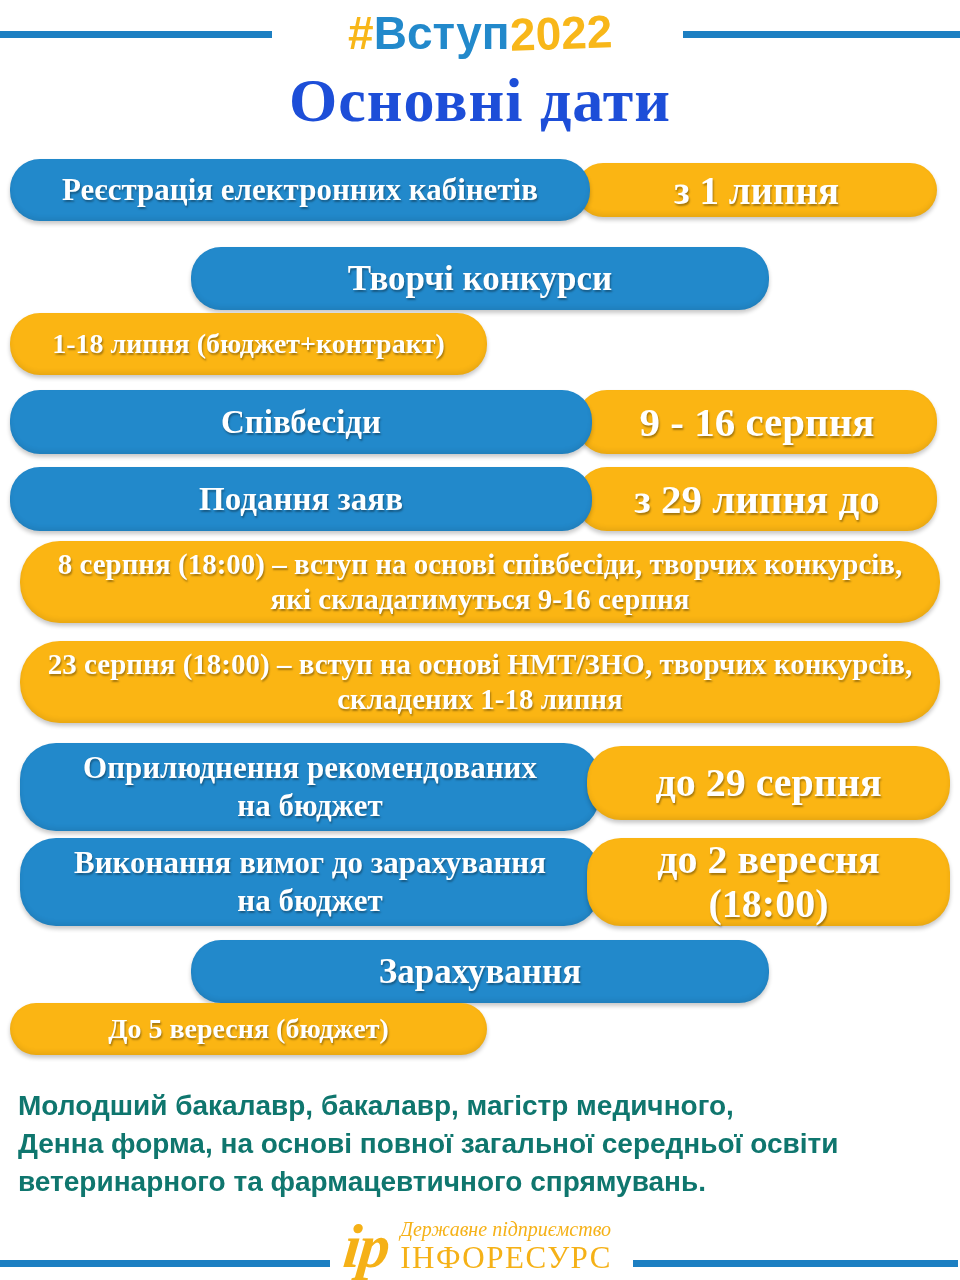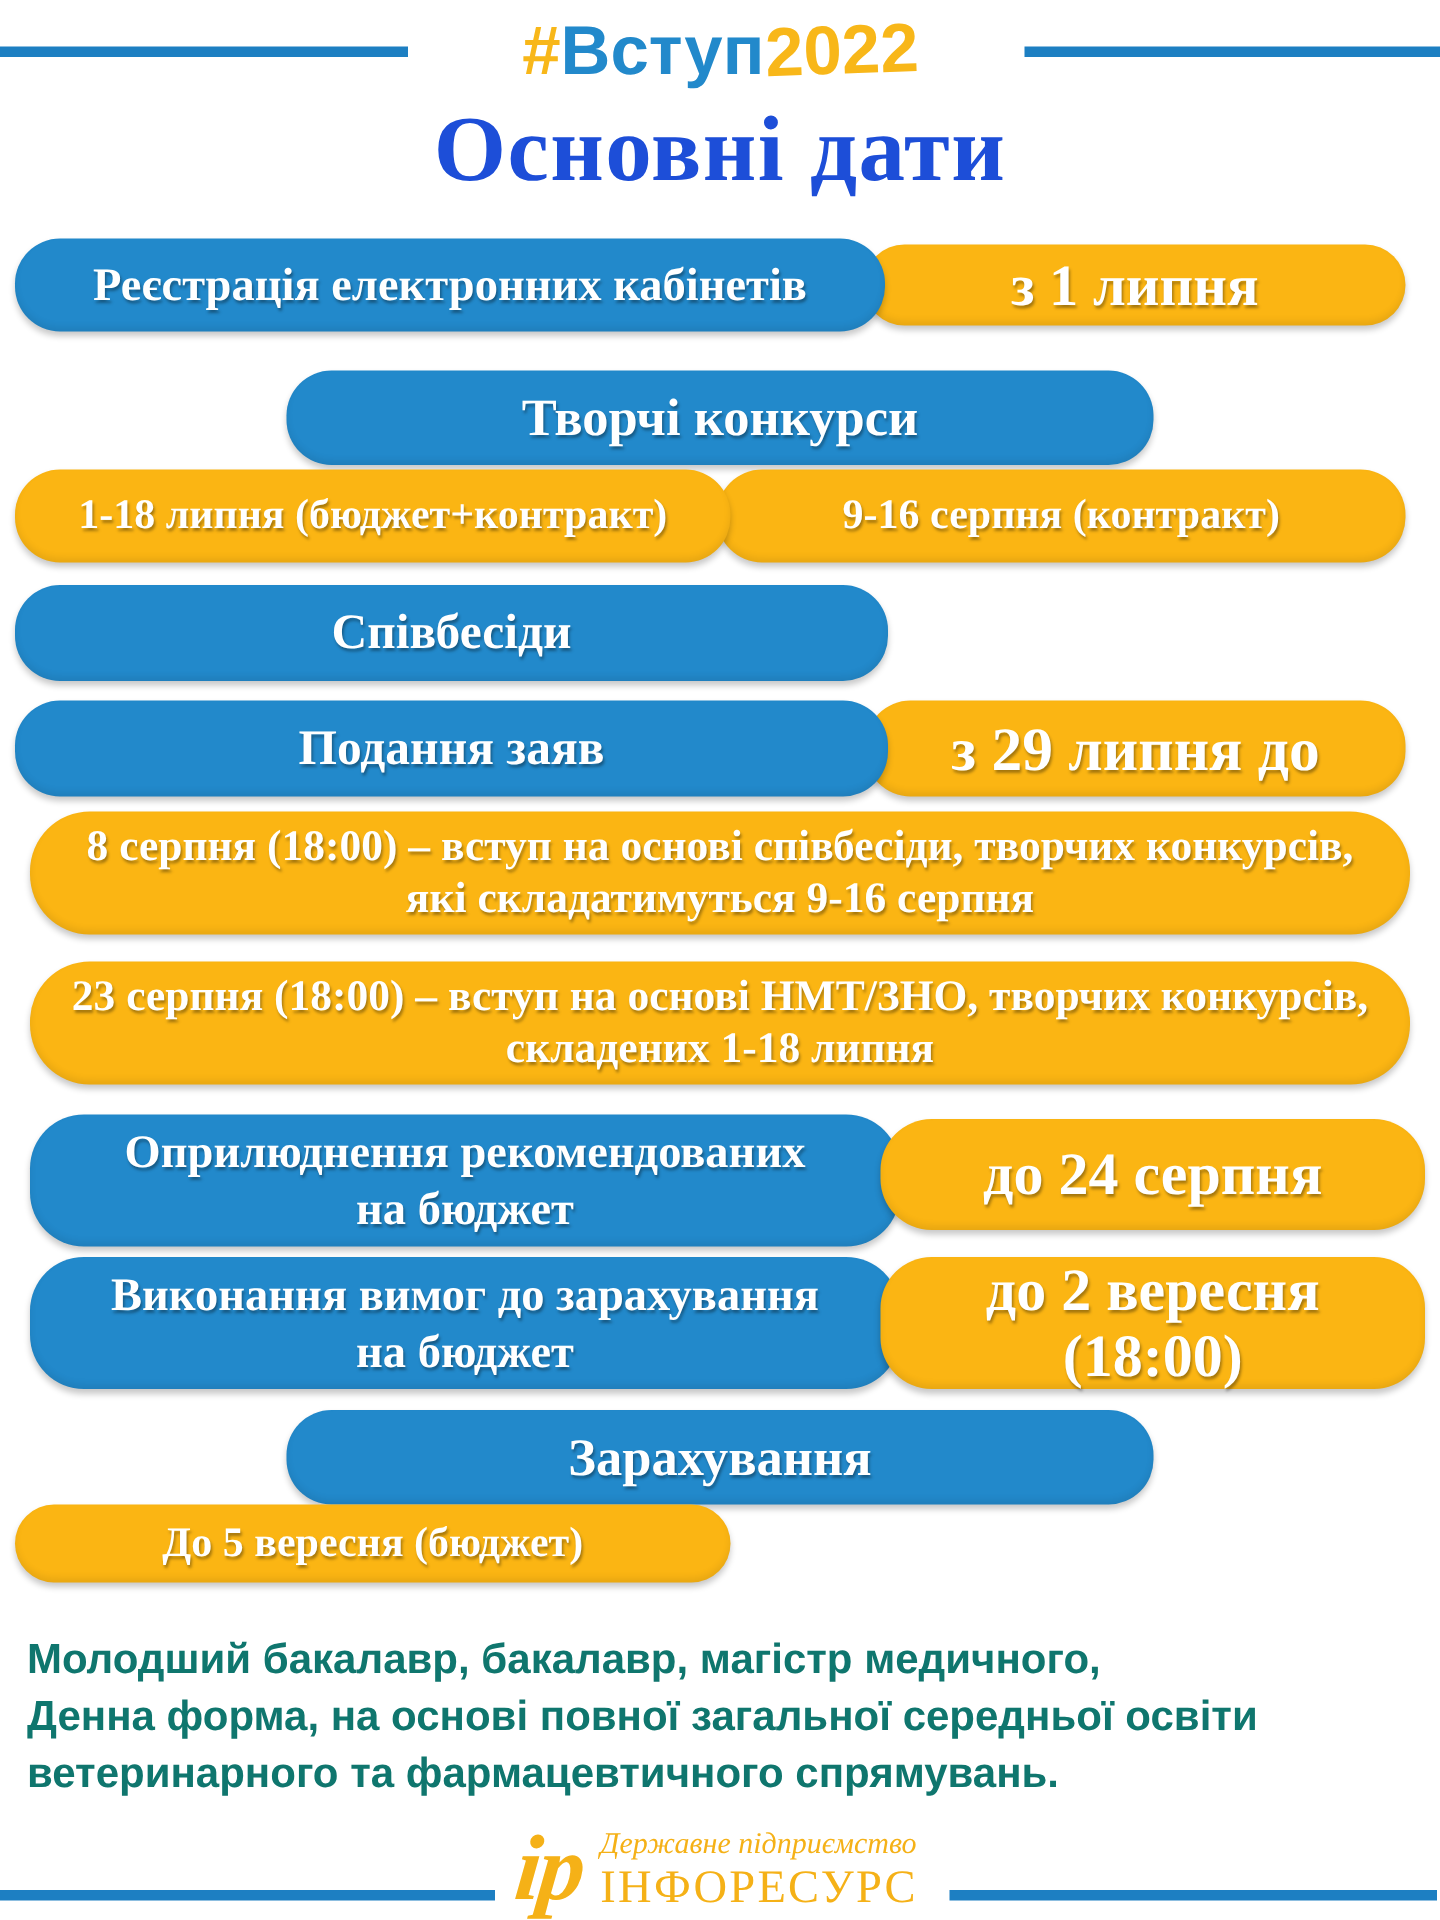--- a/index.html
+++ b/index.html
@@ -110,25 +110,25 @@
   <div class="pill blue left">Реєстрація електронних кабінетів</div>
   <div class="pill yellow right">з 1 липня</div>
 </div>
 
 <div class="row" style="margin-top:26px;">
   <div class="pill blue pill-center">Творчі конкурси</div>
 </div>
 
 <div class="row row-twin">
   <div class="pill yellow left">1-18 липня (бюджет+контракт)</div>
-  <div class="pill yellow right">9-16 серпня (контракт)</div>
 </div>
 
 <div class="row row-duo" style="margin-top:15px;">
   <div class="pill blue left">Співбесіди</div>
+  <div class="pill yellow right">9 - 16 серпня</div>
 </div>
 
 <div class="row row-duo" style="margin-top:13px;">
   <div class="pill blue left">Подання заяв</div>
   <div class="pill yellow right">з 29 липня до</div>
 </div>
 
 <div class="pill yellow pill-note" style="margin-top:10px;">
   <div>8 серпня (18:00) – вступ на основі співбесіди, творчих конкурсів,</div>
   <div>які складатимуться 9-16 серпня</div>
@@ -137,21 +137,21 @@
 <div class="pill yellow pill-note" style="margin-top:18px;">
   <div>23 серпня (18:00) – вступ на основі НМТ/ЗНО, творчих конкурсів,</div>
   <div>складених 1-18 липня</div>
 </div>
 
 <div class="row row-big" style="margin-top:20px;">
   <div class="pill blue left">
     <div>Оприлюднення рекомендованих</div>
     <div>на бюджет</div>
   </div>
-  <div class="pill yellow right slim">до 24 серпня</div>
+  <div class="pill yellow right slim">до 29 серпня</div>
 </div>
 
 <div class="row row-big" style="margin-top:7px;">
   <div class="pill blue left">
     <div>Виконання вимог до зарахування</div>
     <div>на бюджет</div>
   </div>
   <div class="pill yellow right">
     <div>до 2 вересня</div>
     <div>(18:00)</div>

